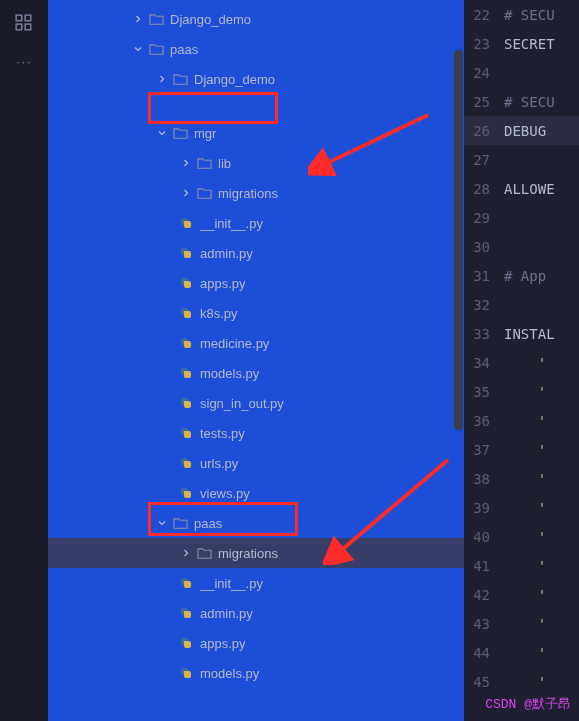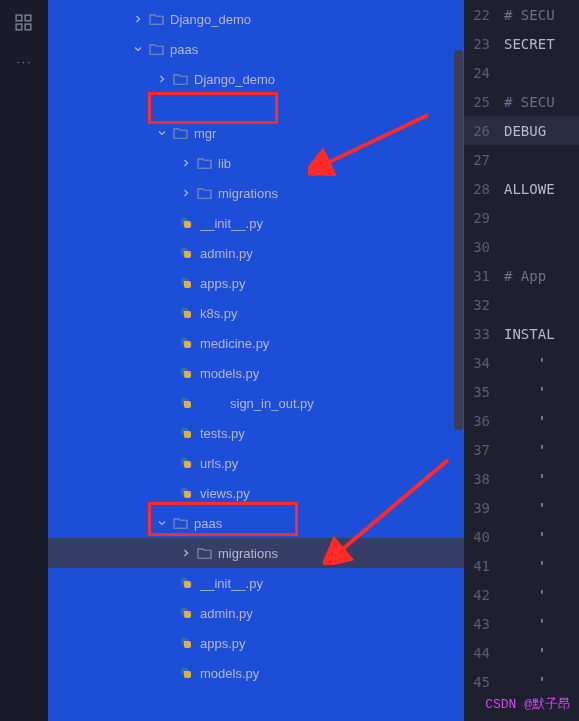--- a/index.html
+++ b/index.html
@@ -275,21 +275,21 @@
         <span class="label">k8s.py</span>
       </div>
       <div class="tree-row" style="padding-left: 130px;">
         <span class="py-icon"></span>
         <span class="label">medicine.py</span>
       </div>
       <div class="tree-row" style="padding-left: 130px;">
         <span class="py-icon"></span>
         <span class="label">models.py</span>
       </div>
-      <div class="tree-row" style="padding-left: 130px; gap: 30px;">
+      <div class="tree-row" style="padding-left: 130px;">
         <span class="py-icon"></span>
         <span class="label">sign_in_out.py</span>
       </div>
       <div class="tree-row" style="padding-left: 130px;">
         <span class="py-icon"></span>
         <span class="label">tests.py</span>
       </div>
       <div class="tree-row" style="padding-left: 130px;">
         <span class="py-icon"></span>
         <span class="label">urls.py</span>

